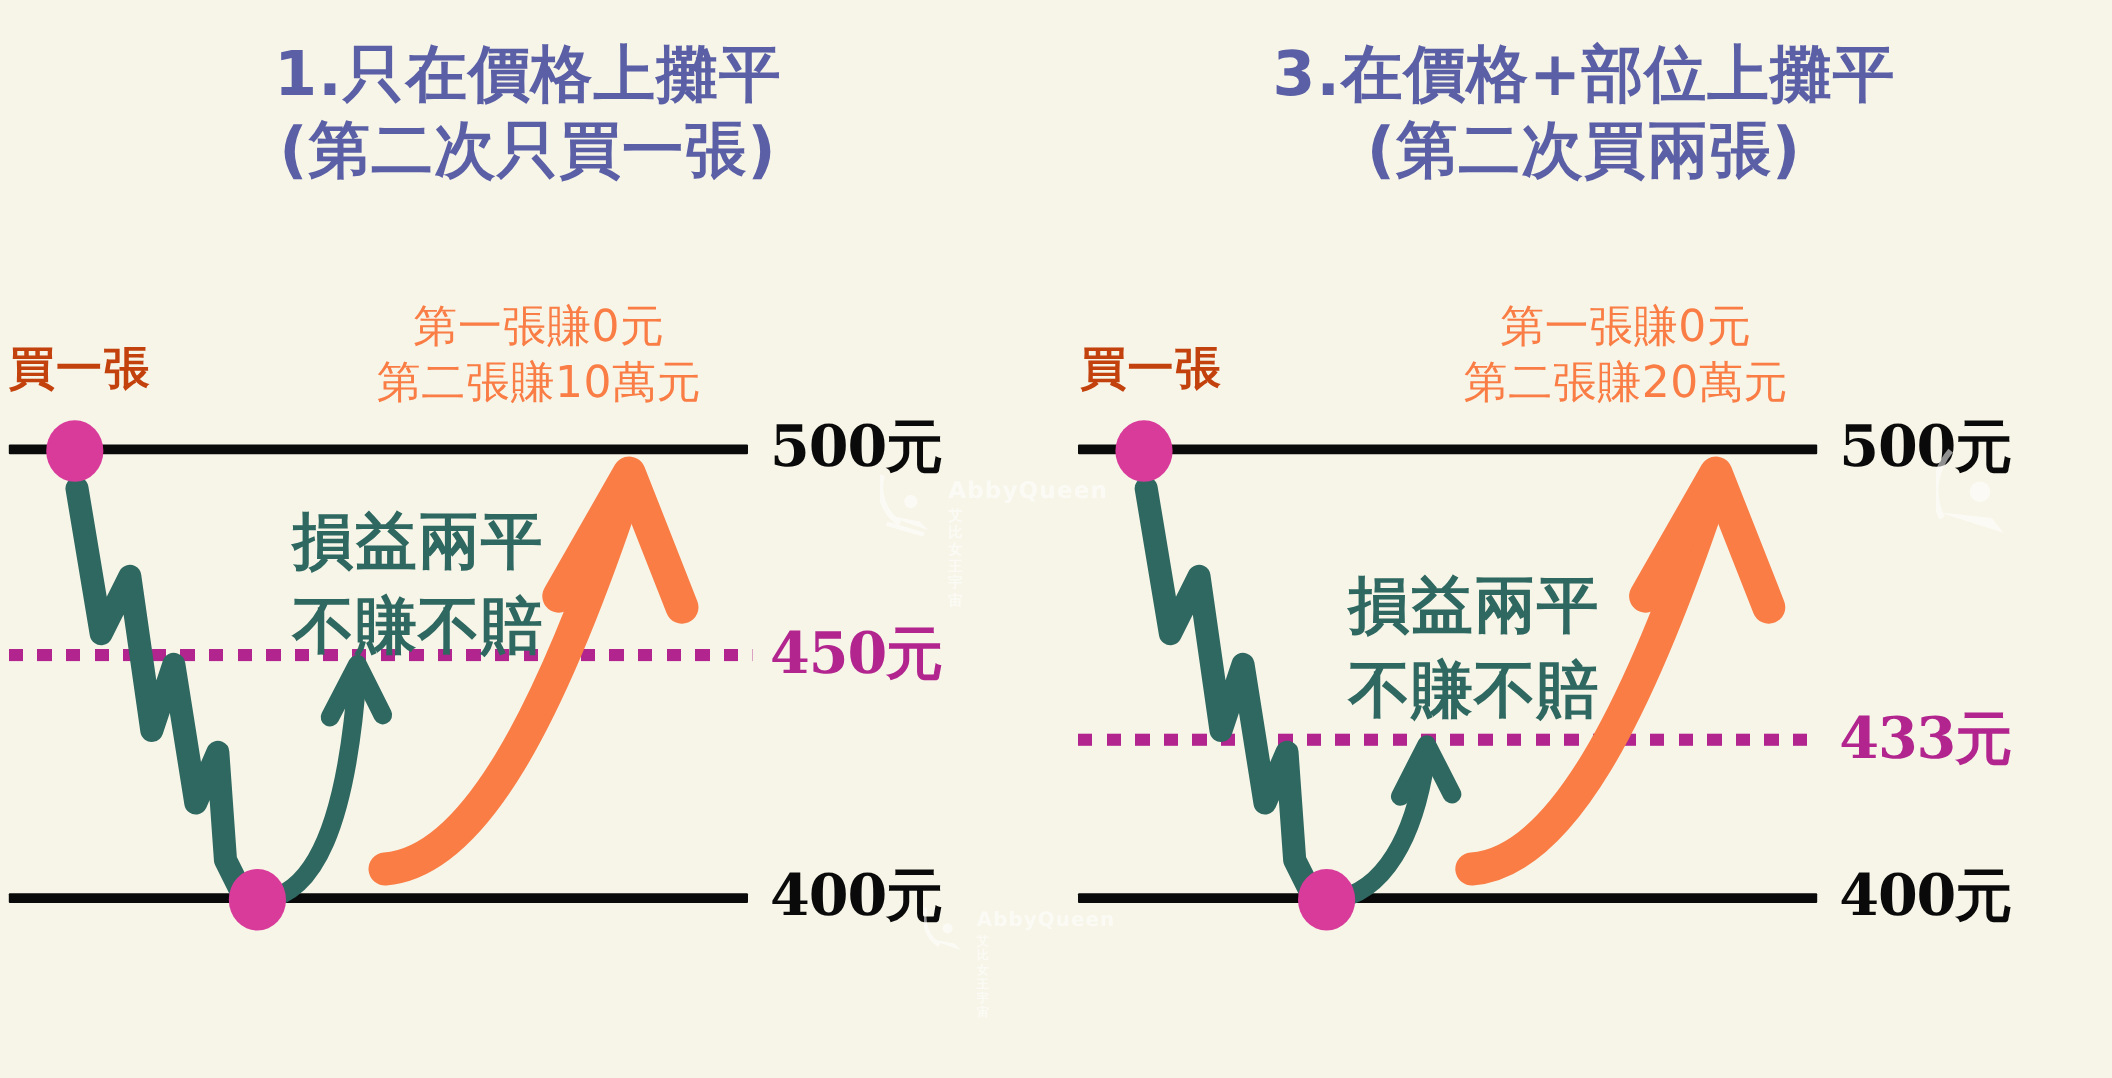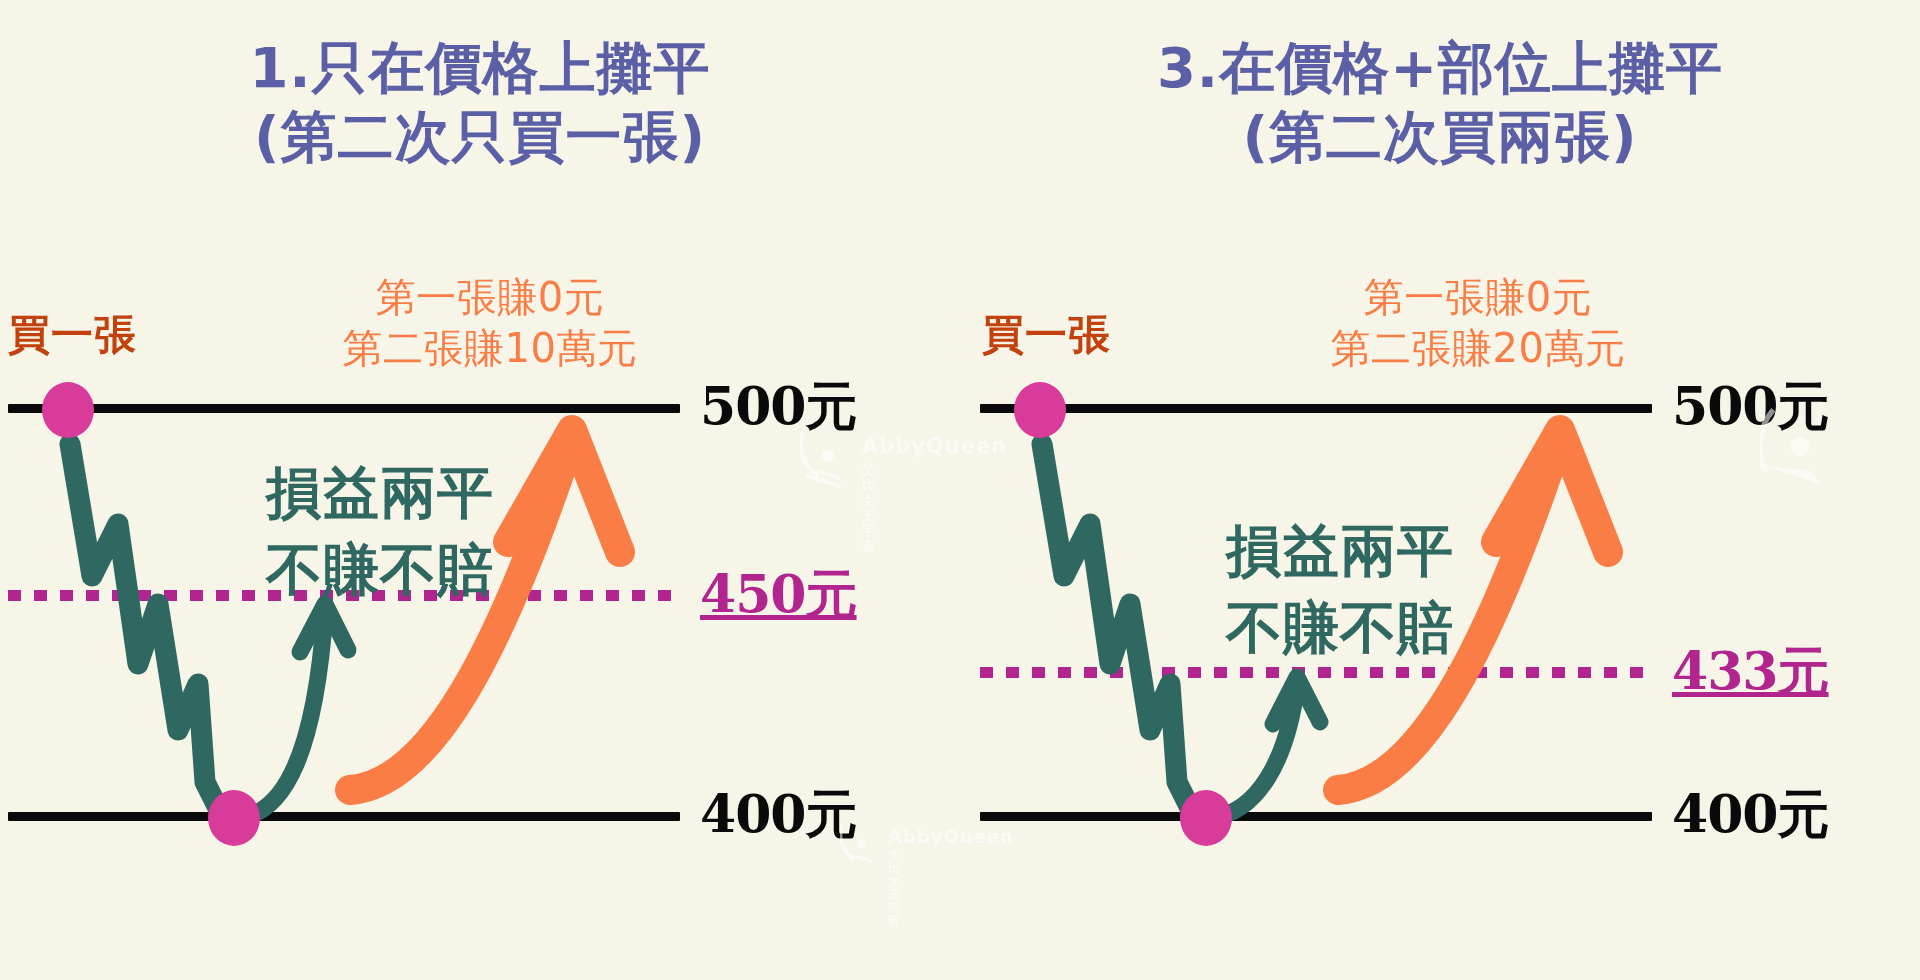--- a/index.html
+++ b/index.html
@@ -60,21 +60,21 @@
 
   .price-label {
     position: absolute;
     font-size: 52px;
     font-weight: bold;
     font-family: "DejaVu Serif", "Liberation Serif", serif;
     letter-spacing: -1px;
     white-space: nowrap;
   }
   .price-label.black { color: #0a0a0a; }
-  .price-label.pink  { color: #b2258f; text-decoration: underline; }
+  .price-label.pink  { color: #b2258f; }
 
   .dot {
     position: absolute;
     width: 52px;
     height: 56px;
     border-radius: 50%;
     background: #d93b9b;
   }
 
   .pink-label {

